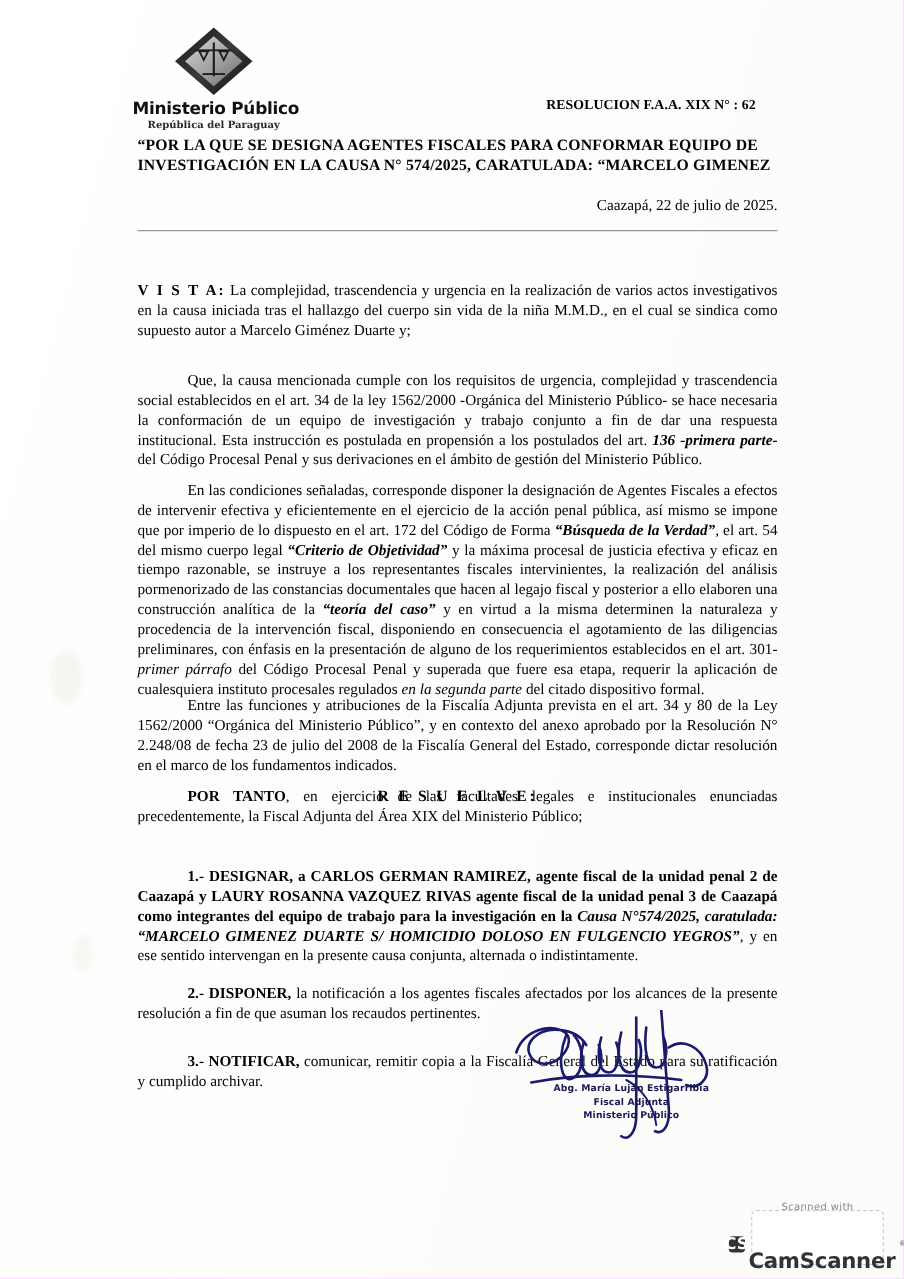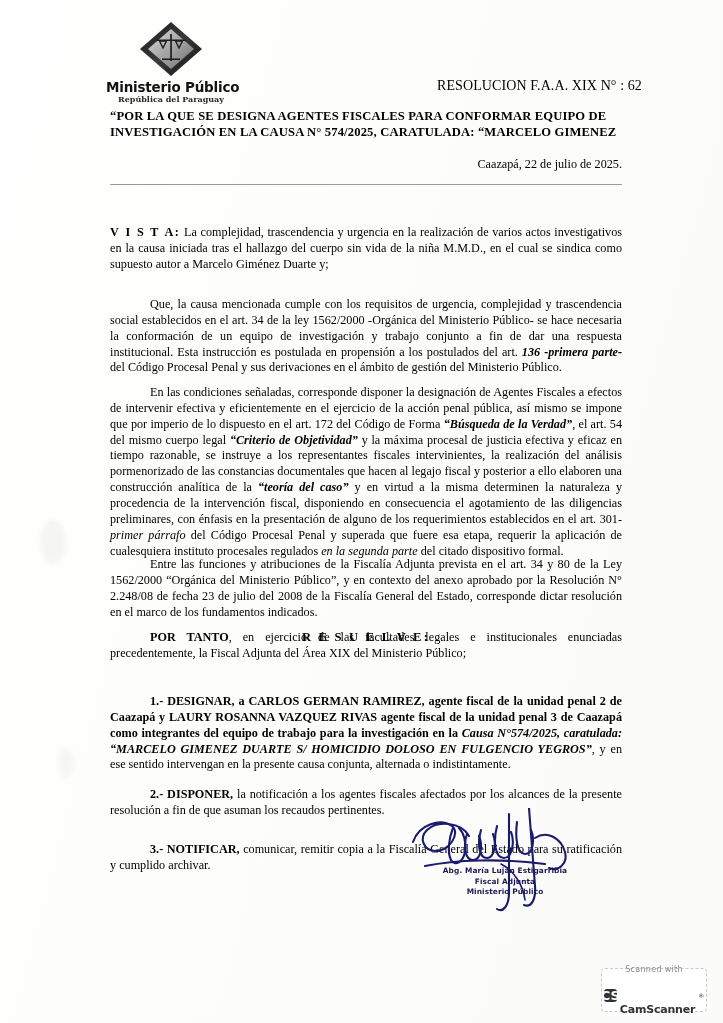--- a/index.html
+++ b/index.html
@@ -57,22 +57,22 @@
     margin-top: 1px;
     white-space: nowrap;
   }
 
   
   .reso-no {
     position: absolute;
     left: 437px;
     top: 78px;
     font-family: "Liberation Serif", serif;
-    font-size: 14px;
-    font-weight: 400;
+    font-size: 11px;
+    font-weight: 700;
     letter-spacing: 0.1px;
     white-space: nowrap;
   }
 
   
   .title-block {
     position: absolute;
     left: 110px;
     top: 109px;
     width: 512px;
@@ -194,21 +194,21 @@
     font-family: "DejaVu Sans", sans-serif;
     font-size: 13px;
     font-weight: 700;
     display: flex;
     align-items: center;
     justify-content: center;
     text-align: right;
   }
   .cs-word {
     font-family: "DejaVu Sans", sans-serif;
-    font-size: 11px;
+    font-size: 17px;
     font-weight: 700;
     color: #2f3437;
     letter-spacing: -0.2px;
     margin-top: 28px;
   }
   .cs-reg {
     font-family: "DejaVu Sans", sans-serif;
     font-size: 6px;
     color: #2f3437;
     vertical-align: super;

